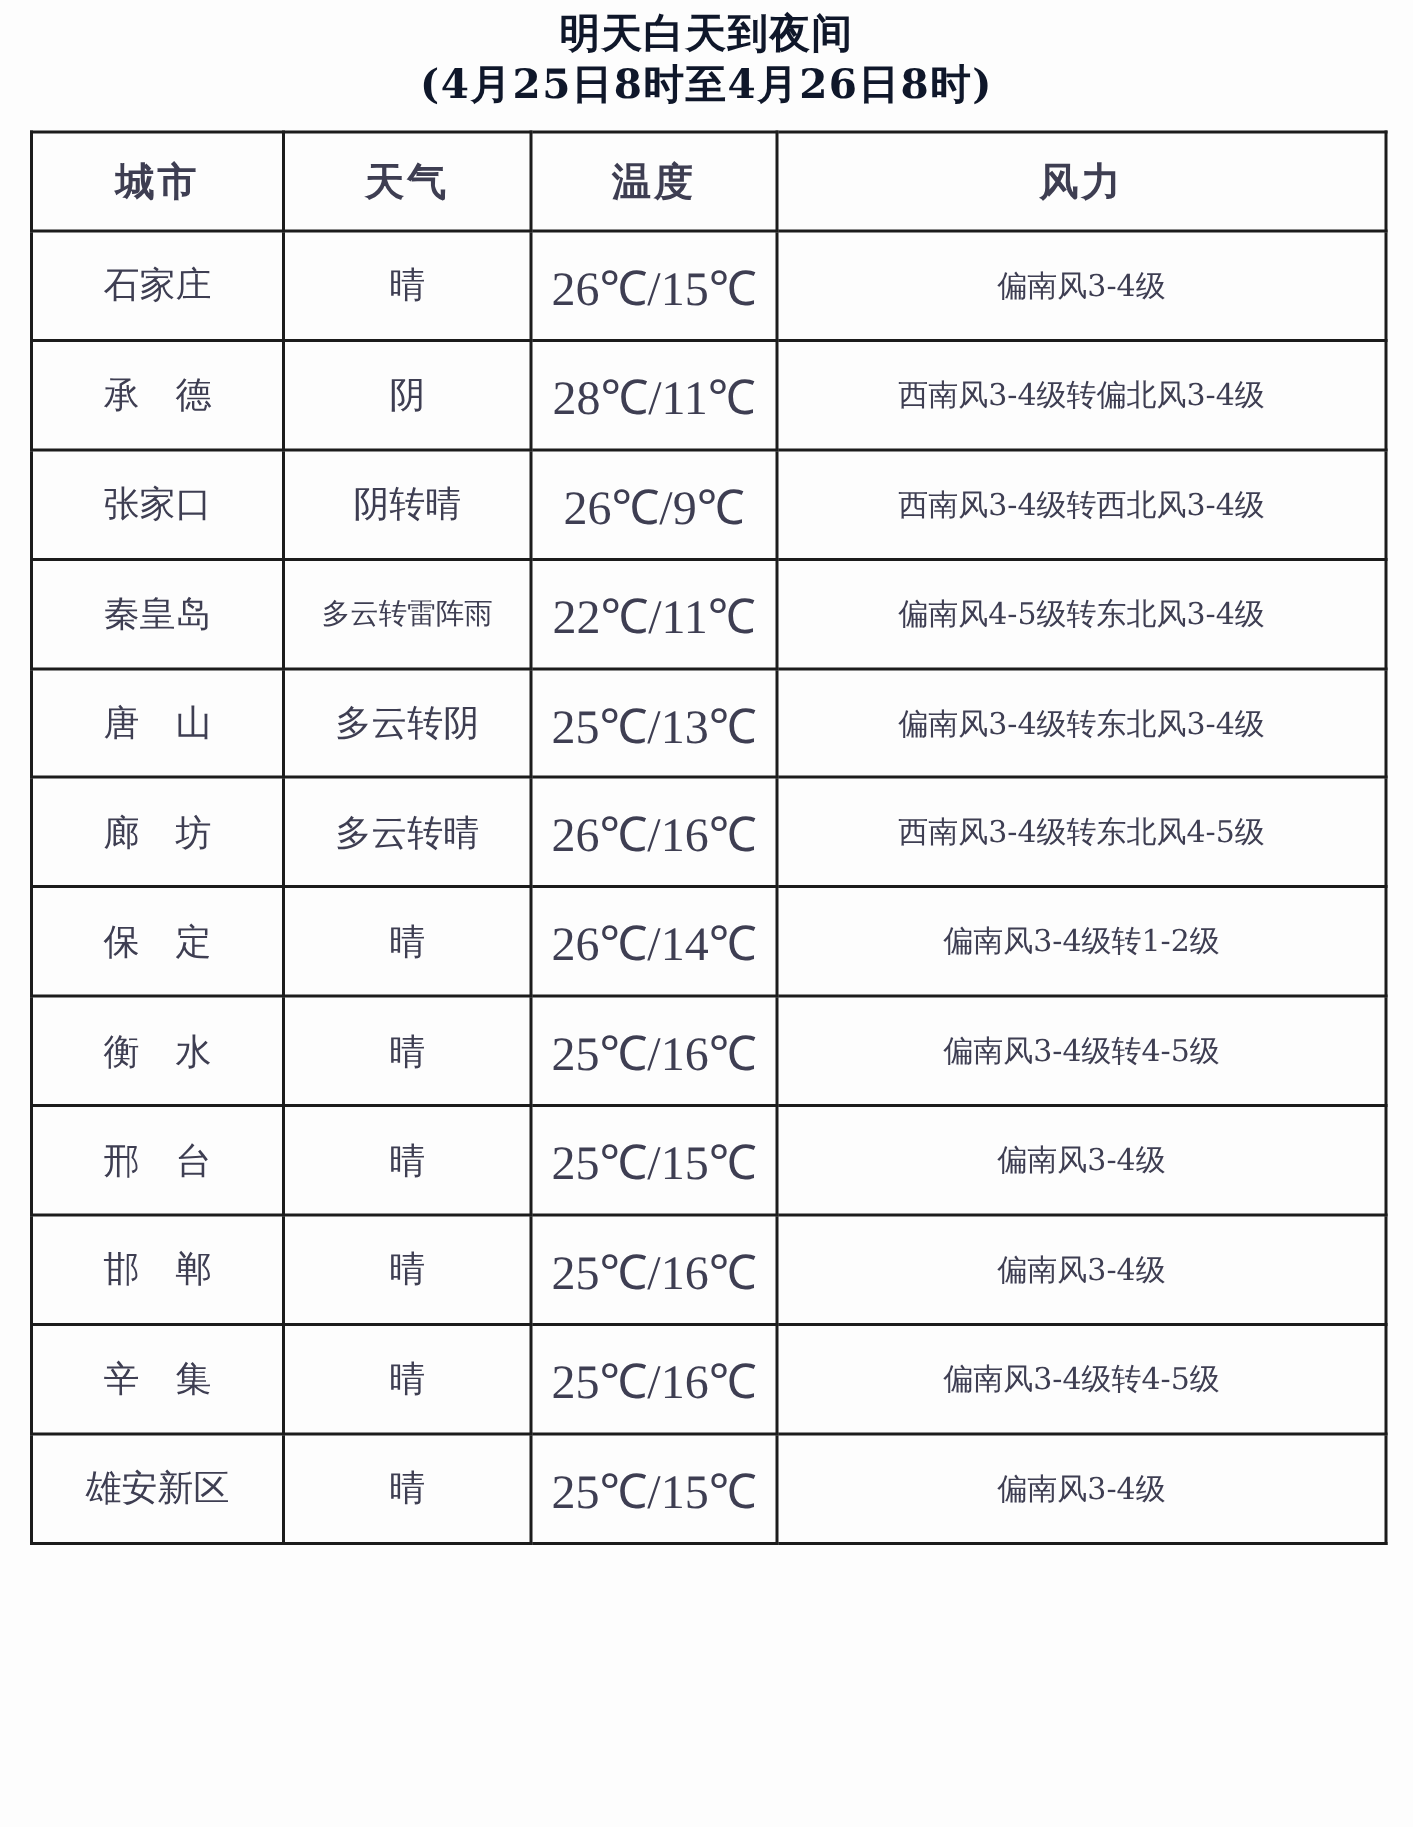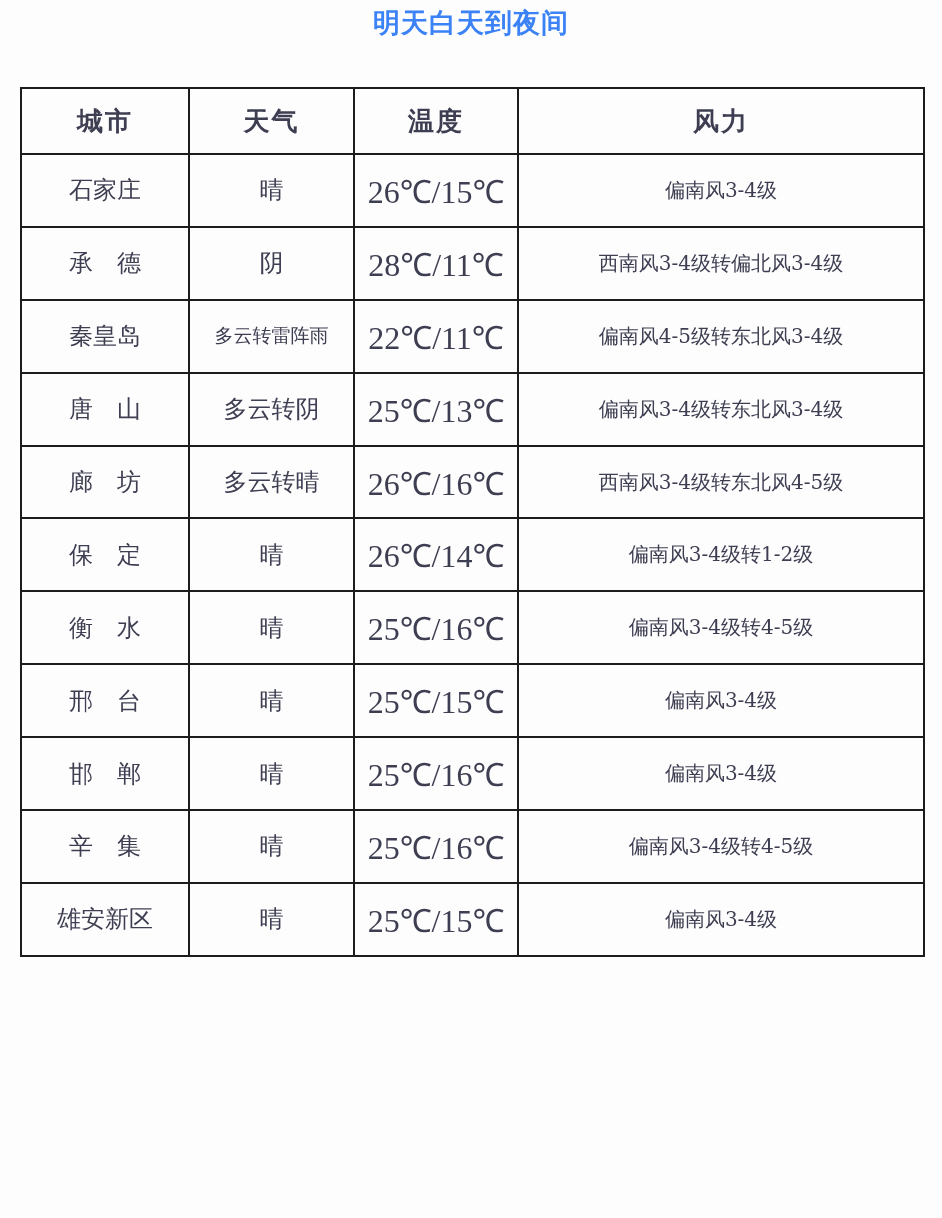--- a/index.html
+++ b/index.html
@@ -13,21 +13,21 @@
     background: #fdfdfd;
     font-family: "DejaVu Serif", "Liberation Serif", serif;
     overflow: hidden;
   }
   .title {
     position: absolute;
     top: 6px;
     left: 0;
     width: 942px;
     text-align: center;
-    color: #3b82f6;
+    color: #0f172a;
     font-weight: bold;
     font-size: 27px;
     line-height: 1.25;
     letter-spacing: 1px;
   }
   table.forecast {
     position: absolute;
     left: 20px;
     top: 87px;
     width: 903px;
@@ -58,20 +58,21 @@
     color: #c03a31;
     font-family: Liberation Serif, serif;
   }
   td.wind { font-size: 20px; }
 </style>
 </head>
 <body>
 
 <div class="title">
   <div>明天白天到夜间</div>
+  <div>(4月25日8时至4月26日8时)</div>
 </div>
 
 <table class="forecast">
   <colgroup>
     <col style="width:168px">
     <col style="width:165px">
     <col style="width:164px">
     <col style="width:406px">
   </colgroup>
   <thead>
@@ -87,20 +88,26 @@
         <td class="city">石家庄</td>
         <td class="weather">晴</td>
         <td class="temperature">26℃/15℃</td>
         <td class="wind">偏南风3-4级</td>
       </tr>
       <tr>
         <td class="city">承　德</td>
         <td class="weather">阴</td>
         <td class="temperature">28℃/11℃</td>
         <td class="wind">西南风3-4级转偏北风3-4级</td>
+      </tr>
+      <tr>
+        <td class="city">张家口</td>
+        <td class="weather">阴转晴</td>
+        <td class="temperature">26℃/9℃</td>
+        <td class="wind">西南风3-4级转西北风3-4级</td>
       </tr>
       <tr>
         <td class="city">秦皇岛</td>
         <td class="weather small">多云转雷阵雨</td>
         <td class="temperature">22℃/11℃</td>
         <td class="wind">偏南风4-5级转东北风3-4级</td>
       </tr>
       <tr>
         <td class="city">唐　山</td>
         <td class="weather">多云转阴</td>

